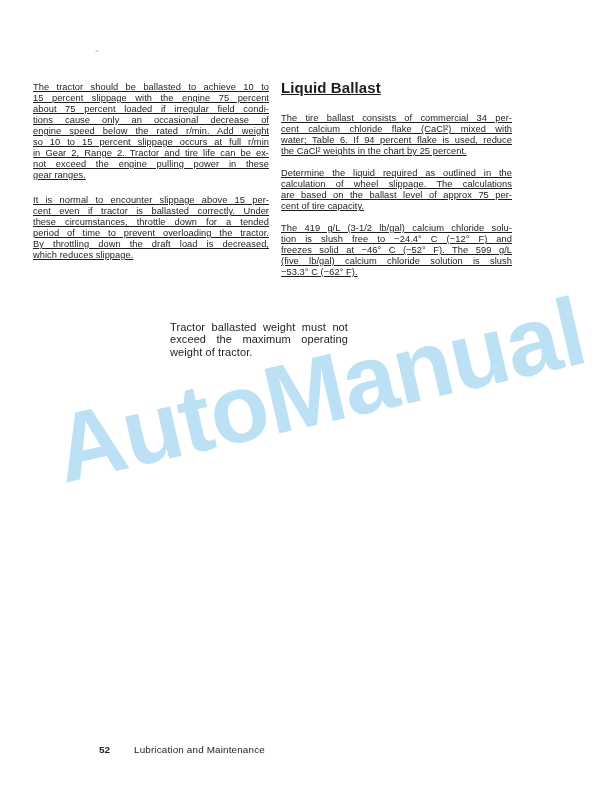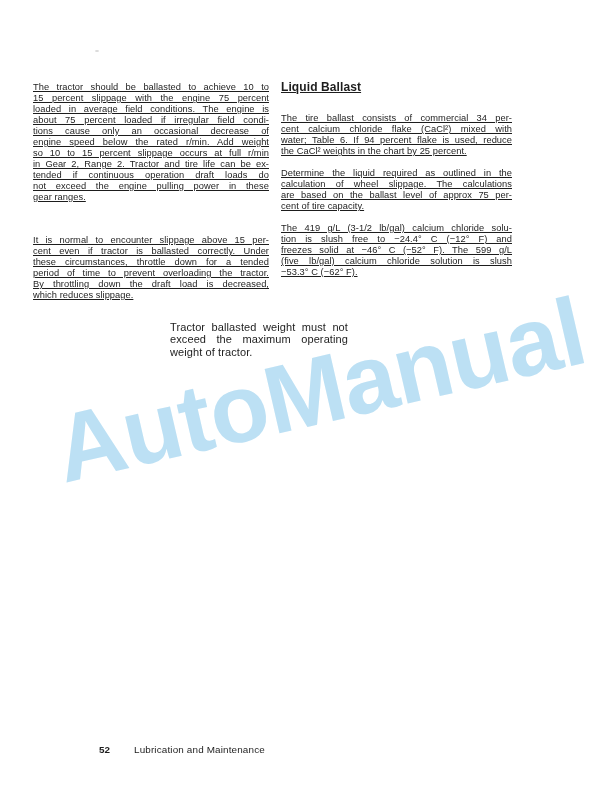--- a/index.html
+++ b/index.html
@@ -24,29 +24,29 @@
     font-size: 9.3px;
     line-height: 11px;
     letter-spacing: 0.05px;
     z-index: 2;
     text-decoration: underline;
   }
   .col-left  { left: 33px;  width: 236px; }
   .col-right { left: 281px; width: 231px; }
 
   .section-heading {
-    font-size: 12px;
+    font-size: 15px;
     font-weight: bold;
     line-height: 11px;
     letter-spacing: 0.1px;
   }
 
   .para { }
   .col-right .section-heading + .para { margin-top: 20px; }
-  .col-left  .para + .para { margin-top: 32px; }
+  .col-left  .para + .para { margin-top: 14px; }
   .col-right .para + .para { margin-top: 11px; }
 
   
   .tl {
     text-align: justify;
     text-align-last: justify;
     min-height: 11px;
   }
   .tl-last { text-align-last: left; }
 
@@ -118,27 +118,25 @@
 <body>
 
 <div class="page">
 
   <div class="watermark">AutoManual</div>
 
   <div class="col col-left">
     <div class="para">
         <div class="tl">The tractor should be ballasted to achieve 10 to</div>
         <div class="tl">15 percent slippage with the engine 75 percent</div>
-        <div class="tl">loaded in average field conditions. The engine is</div>
         <div class="tl">about 75 percent loaded if irregular field condi-</div>
         <div class="tl">tions cause only an occasional decrease of</div>
         <div class="tl">engine speed below the rated r/min. Add weight</div>
         <div class="tl">so 10 to 15 percent slippage occurs at full r/min</div>
         <div class="tl">in Gear 2, Range 2. Tractor and tire life can be ex-</div>
-        <div class="tl">tended if continuous operation draft loads do</div>
         <div class="tl">not exceed the engine pulling power in these</div>
         <div class="tl tl-last">gear ranges.</div>
       </div>
     <div class="para">
         <div class="tl">It is normal to encounter slippage above 15 per-</div>
         <div class="tl">cent even if tractor is ballasted correctly. Under</div>
         <div class="tl">these circumstances, throttle down for a tended</div>
         <div class="tl">period of time to prevent overloading the tractor.</div>
         <div class="tl">By throttling down the draft load is decreased,</div>
         <div class="tl tl-last">which reduces slippage.</div>

